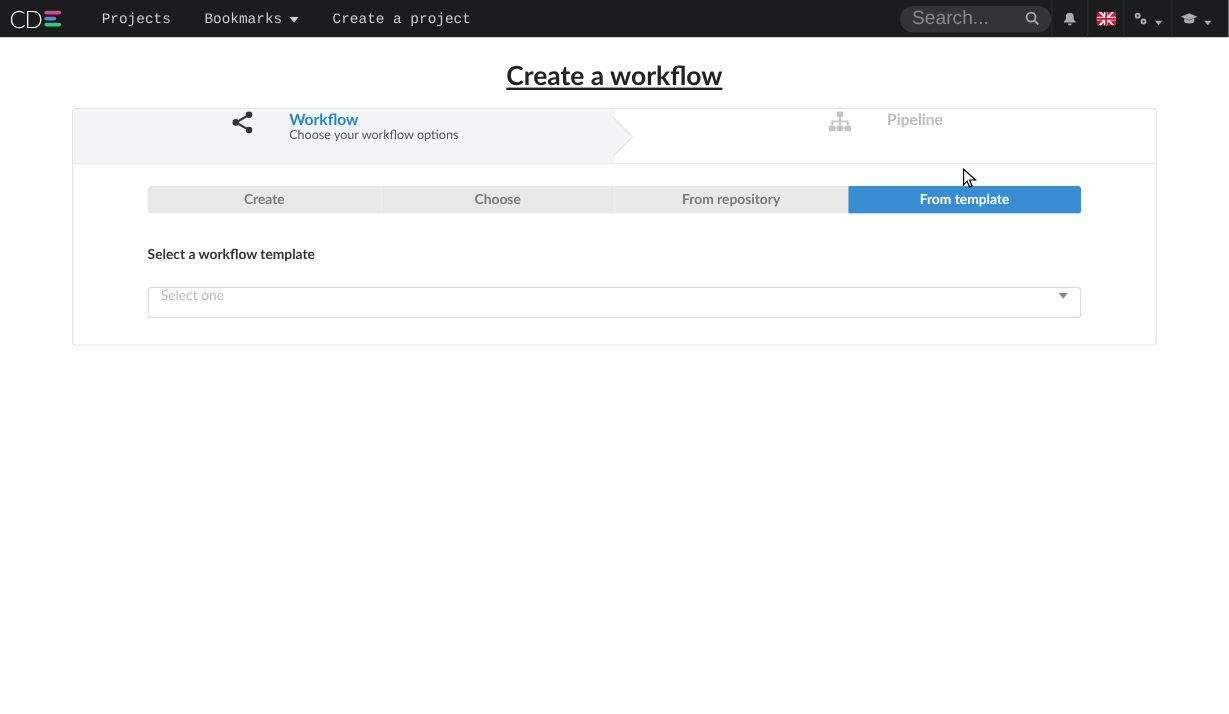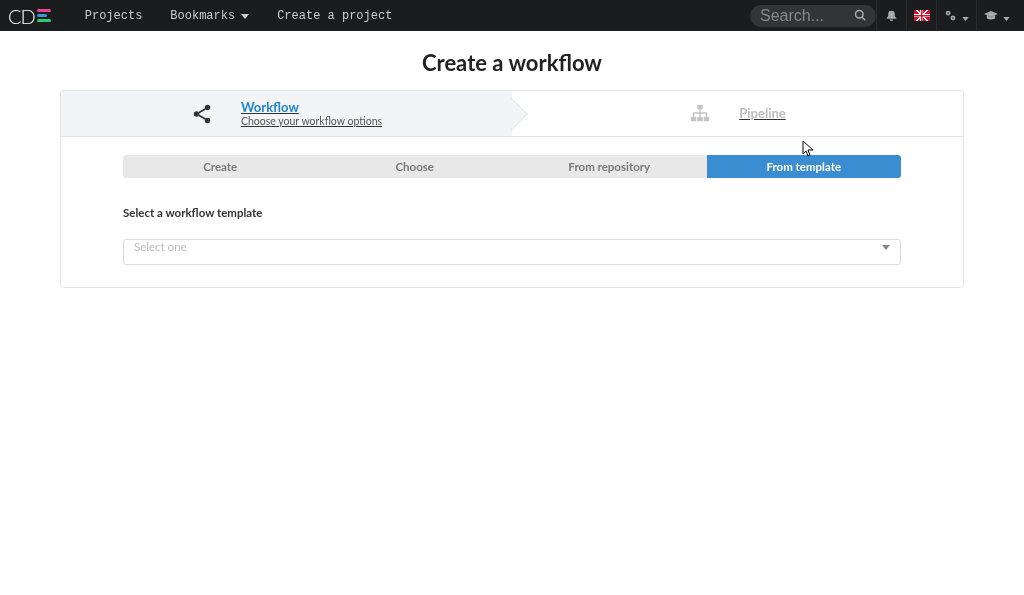--- a/index.html
+++ b/index.html
@@ -83,32 +83,33 @@
   .flag-uk::after{
     content:''; position:absolute; inset:0;
     background:
       linear-gradient(#cf142b,#cf142b) center/100% 1.5px no-repeat,
       linear-gradient(#cf142b,#cf142b) center/1.5px 100% no-repeat;
   }
   
   .page-title{
     text-align:center; font-size:22px; font-weight:700; color:#222;
     margin:18px 0 14px;
+    text-decoration:underline;
   }
   .wizard{
     width:904px; margin:0 auto;
     border:1px solid #e5e5e5; border-radius:3px;
     background:#fff;
   }
   .steps{
     display:flex; height:46px; border-bottom:1px solid #e5e5e5;
   }
   .step{
-    flex:1; display:flex; align-items:center; justify-content:center;
-    gap:28px; position:relative;text-decoration:underline;
+    flex:1; display:flex; align-items:flex-start; justify-content:center;
+    gap:28px; position:relative;
   }
   .step.active{
     background:#f3f4f5;
   }
   .step.active::after{
     content:''; position:absolute; right:-11px; top:50%; transform:translateY(-50%) rotate(45deg);
     width:22px; height:22px; background:#f3f4f5;
     border-top:1px solid #e5e5e5; border-right:1px solid #e5e5e5;
     z-index:1;
   }

